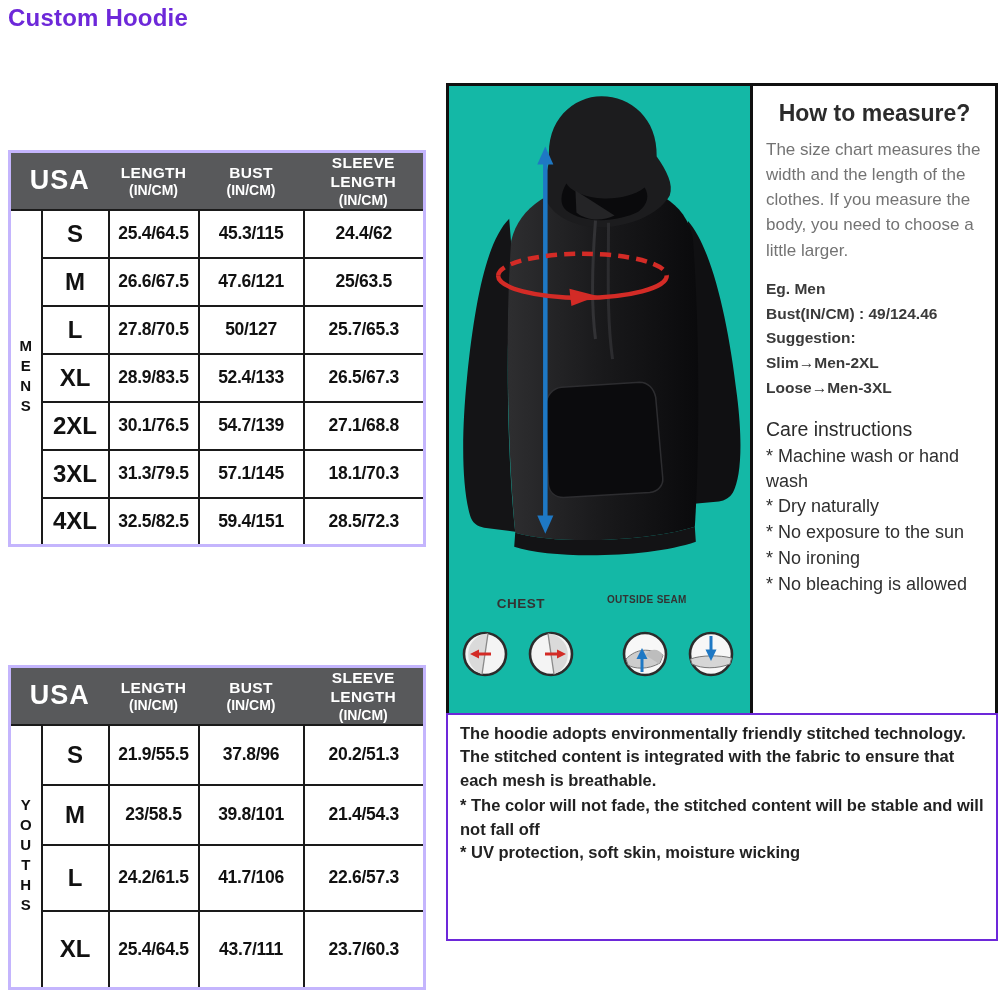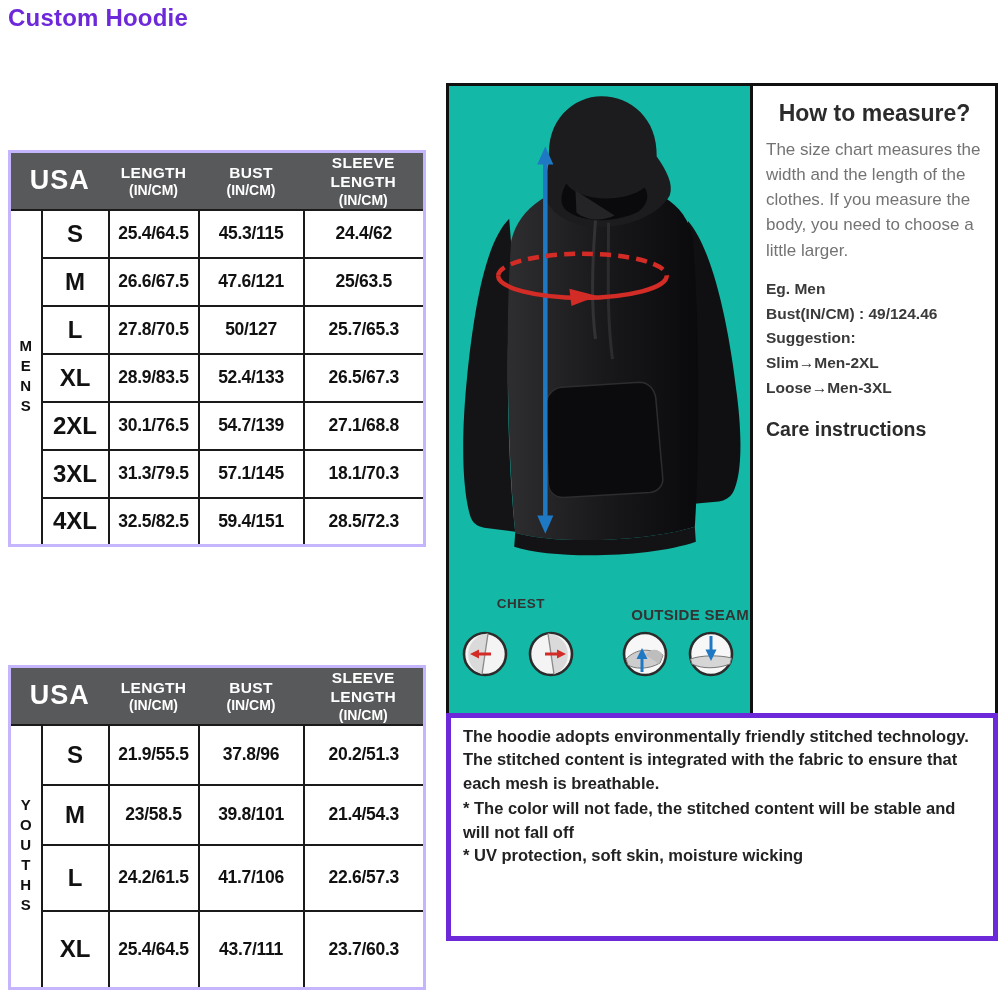--- a/index.html
+++ b/index.html
@@ -34,37 +34,37 @@
   .youths tbody tr:nth-child(3){height:66px;}
   .youths tbody tr:nth-child(4){height:78px;}
 
   
   .hoodie-panel{position:absolute;left:446px;top:83px;width:307px;height:780px;
                 border:3px solid #101010;box-sizing:border-box;background:#14b8a6;}
   .measure-panel{position:absolute;left:753px;top:83px;width:245px;height:633px;
                 border:3px solid #101010;border-left:none;box-sizing:border-box;
                 background:#fff;padding:6px 12px 0 13px;overflow:hidden;}
   .desc-box{position:absolute;left:446px;top:713px;width:552px;height:228px;
-                border:5px solid #6d28d9;box-sizing:border-box;background:#fff;padding:7px 12px;}
+                border:2px solid #6d28d9;box-sizing:border-box;background:#fff;padding:7px 12px;}
 
   
   .hoodie-svg{position:absolute;left:0px;top:2px;width:301px;height:482px;}
 
   .chest-label{position:absolute;left:30px;top:510px;width:84px;text-align:center;
                font-size:13.5px;font-weight:bold;color:#333;letter-spacing:.5px;}
-  .outside-label{position:absolute;left:158px;top:520px;width:142px;text-align:right;
-               font-size:15px;font-weight:bold;color:#333;letter-spacing:.3px;}
+  .outside-label{position:absolute;left:158px;top:508px;width:142px;text-align:left;
+               font-size:10px;font-weight:bold;color:#333;letter-spacing:.3px;}
   .m-icon{position:absolute;width:48px;height:48px;top:544px;}
   .mi1{left:12px;} .mi2{left:78px;} .mi3{left:172px;} .mi4{left:238px;}
 
   
   .howto{font-size:23px;font-weight:bold;text-align:center;margin:8px 0 10px;color:#2b2b2b;}
   .measure-body{font-size:17px;line-height:1.48;margin:0 0 14px;color:#737373;}
   .eg-line{font-size:15.5px;font-weight:bold;line-height:1.6;color:#3a3a3a;}
-  .care-heading{font-size:19.5px;font-weight:bold;margin:17px 0 3px;color:#2b2b2b;}
+  .care-heading{font-size:19.5px;font-weight:normal;margin:17px 0 3px;color:#2b2b2b;}
   .care-item{font-size:18px;line-height:1.38;margin:1px 0;color:#2f2f2f;}
 
   
   .desc-p{font-size:16.5px;font-weight:bold;line-height:1.42;margin:0;color:#222;}
   .desc-p.first{margin-bottom:2px;}
 </style>
 </head>
 <body>
 
 <div class="stage">
@@ -273,20 +273,27 @@
     <div class="howto">How to measure?</div>
     <p class="measure-body">The size chart measures the width and the length of the clothes.  If you measure the body, you need to choose a little larger.</p>
     <div>
       <div class="eg-line">Eg. Men</div>
       <div class="eg-line">Bust(IN/CM) : 49/124.46</div>
       <div class="eg-line">Suggestion:</div>
       <div class="eg-line">Slim→Men-2XL</div>
       <div class="eg-line">Loose→Men-3XL</div>
     </div>
     <div class="care-heading">Care instructions</div>
+    <div>
+      <p class="care-item">* Machine wash or hand wash</p>
+      <p class="care-item">* Dry naturally</p>
+      <p class="care-item">* No exposure to the sun</p>
+      <p class="care-item">* No ironing</p>
+      <p class="care-item">* No bleaching is allowed</p>
+    </div>
   </div>
 
   <div class="desc-box">
     <p class="desc-p first">The hoodie adopts environmentally friendly stitched technology. The stitched content is integrated with the fabric to ensure that each mesh is breathable.</p>
     <p class="desc-p">* The color will not fade, the stitched content will be stable and will not fall off</p>
     <p class="desc-p">* UV protection, soft skin, moisture wicking</p>
   </div>
 
 </div>
 

